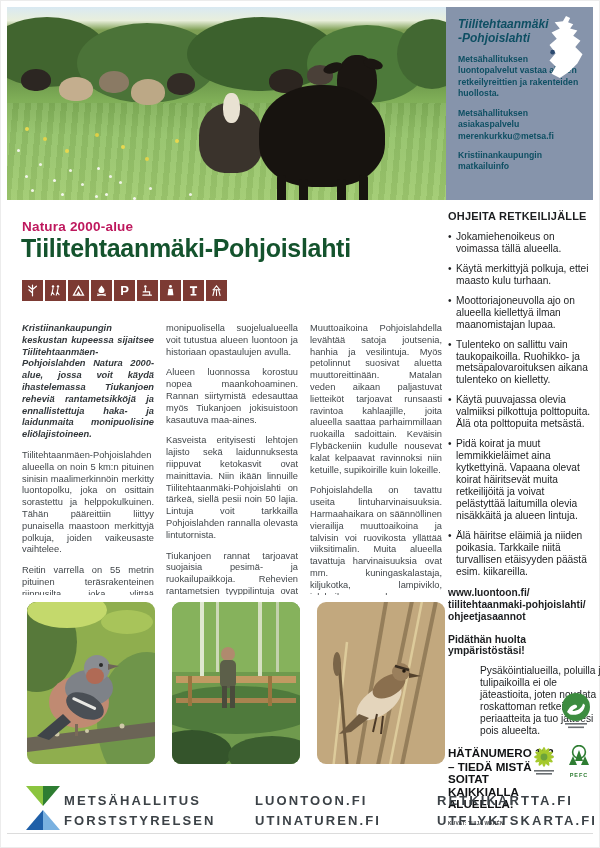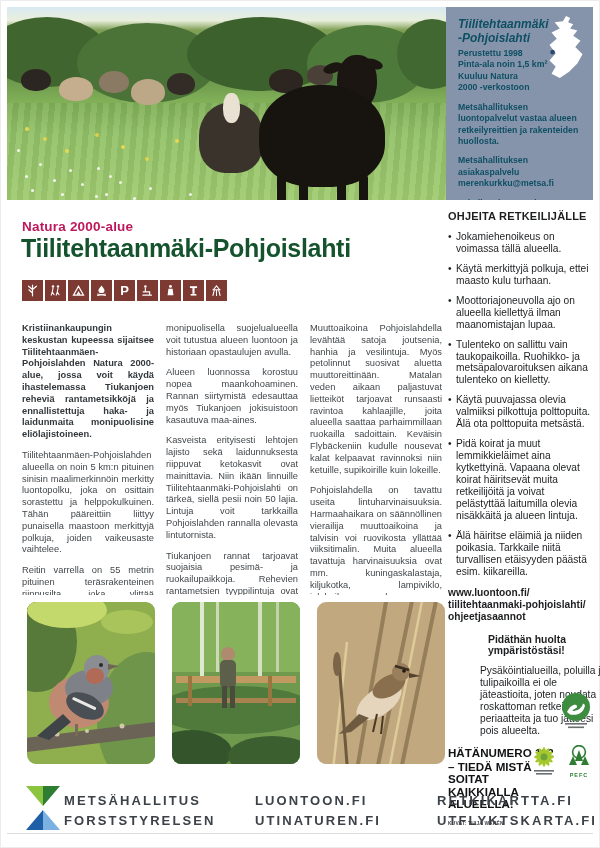--- a/index.html
+++ b/index.html
@@ -42,33 +42,33 @@
   
   .pictos { position:absolute; left:22px; top:280px; display:flex; gap:2px; }
   .pic { width:21px; height:21px; background:#7c3a33; display:flex; align-items:center; justify-content:center; }
   .pic svg { display:block; }
   .pp { color:#fff; font-size:13px; font-weight:800; font-family:"Liberation Sans",sans-serif; }
 
   
   .cols { position:absolute; left:22px; top:323px; width:420px; height:272px; display:flex; gap:12px; overflow:hidden; }
   .col { width:132px; font-size:9.3px; line-height:1.27; color:#42474b; text-align:justify; }
   .col p { margin-bottom:9px; }
-  .col .lead { font-weight:800; color:#33383c; }
+  .col .lead { font-weight:800; color:#33383c;font-style:italic; }
 
   
   .photos { position:absolute; left:27px; top:602px; display:flex; gap:17px; }
   .photo { width:128px; height:162px; border-radius:9px; overflow:hidden; }
 
   
   .sidebar { position:absolute; left:448px; top:210px; width:147px; height:570px; color:#1c1e20; }
   .g-head { font-size:11px; font-weight:800; letter-spacing:.2px; margin-bottom:9px; }
   .g-item { position:relative; padding-left:8px; font-size:10.2px; line-height:1.17; margin-bottom:8px; font-weight:500; }
   .g-item::before { content:"•"; position:absolute; left:0; top:0; }
   .g-link { font-size:10.2px; line-height:1.17; font-weight:800; margin:10px 0 0 0; }
-  .care-h { font-size:10.4px; font-weight:800; margin-top:11px;margin-left:40px; }
+  .care-h { font-size:10.4px; font-weight:800; margin-top:11px; }
   .care-t { font-size:10.2px; line-height:1.17; margin-top:9px; width:130px;margin-left:32px; }
   .emerg { margin-top:10px; width:112px; font-size:11.6px; line-height:1.02; font-weight:800; color:#101214; }
   .emerg div { margin-bottom:2px; }
   .credits { margin-top:9px; font-size:4.9px; letter-spacing:.2px; color:#3a3d40; line-height:2.0; font-weight:700; }
   .swan { position:absolute; right:2px; top:482px; }
   .eco-flower { position:absolute; right:38px; top:535px; }
   .pefc { position:absolute; right:3px; top:535px; text-align:center; }
   .pefc .pefc-label { font-size:5.5px; font-weight:800; color:#2e7d32; letter-spacing:1px; margin-top:1px; }
 
   
@@ -117,26 +117,20 @@
   </div>
 
   <div class="infobox">
     <svg class="fin-map" width="40" height="66" viewBox="0 0 38 64">
       <path d="M19,1 L23,3 L21,7 L26,9 L23,13 L30,15 L26,20 L33,25 L28,31 L35,38 L30,47 L22,55 L13,61 L5,57 L9,50 L3,44 L9,37 L3,29 L10,23 L5,17 L13,13 L8,7 L16,6 Z" fill="#ffffff"></path>
       <circle cx="6" cy="36" r="2.2" fill="#2b4a70"></circle>
     </svg>
     <div class="ib-title" style="width:90px;">
       <div>Tiilitehtaanmäki</div>
       <div>-Pohjoislahti</div>
-    </div>
-    <div style="width:96px;">
-      <div>Perustettu 1998</div>
-      <div>Pinta-ala noin 1,5 km²</div>
-      <div>Kuuluu Natura</div>
-      <div>2000 -verkostoon</div>
     </div>
     <p>Metsähallituksen luontopalvelut vastaa alueen retkeilyreittien ja rakenteiden huollosta.</p>
     <p>
       <span>Metsähallituksen asiakaspalvelu</span><br>
       <span>merenkurkku@metsa.fi</span>
     </p>
     <p>
       <span>Kristiinankaupungin matkailuinfo</span><br>
       <br>
       

